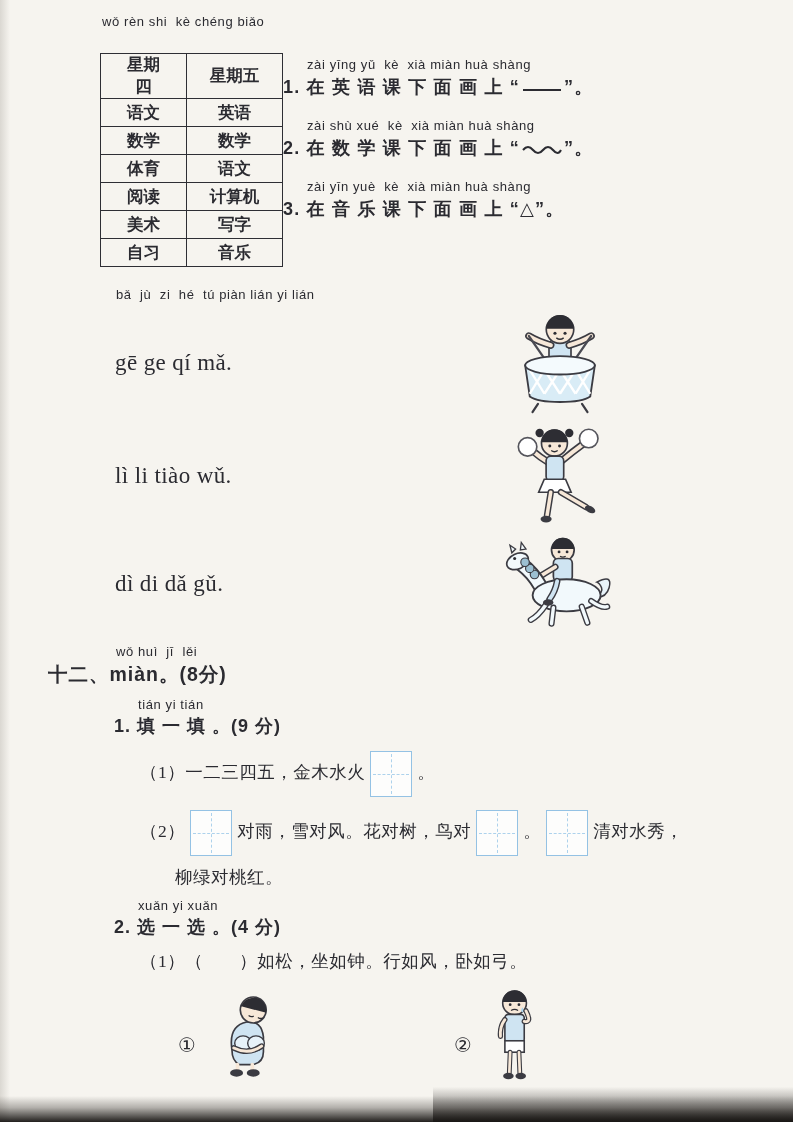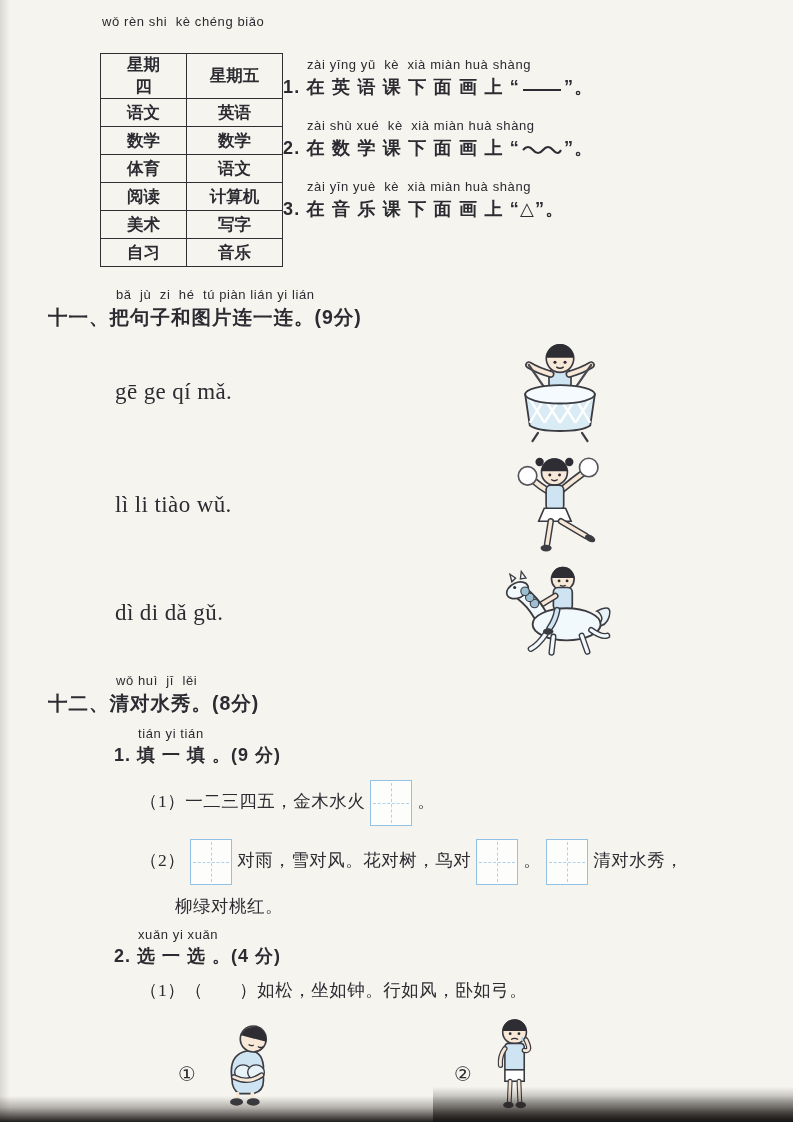--- a/index.html
+++ b/index.html
@@ -133,21 +133,20 @@
           <div class="q-text">
             <span>3. 在 音 乐 课 下 面 画 上 “</span><span class="mark-triangle">△</span><span>”。</span>
           </div>
         </div>
       </div>
     </div>
   </section>
 
   <section class="s11">
     <div class="pinyin s11-pinyin">bǎ  jù  zi  hé  tú piàn lián yi lián</div>
-    <div class="sec-title">十一、把句子和图片连一连。(9分)</div>
 
     <div class="match">
 
       <div class="match-row row-a">
         <div class="match-sentence">gē ge qí mǎ.</div>
         <div class="match-illus">
           <svg viewBox="0 0 120 112" width="110" height="103">
             <rect x="48" y="30" width="24" height="24" rx="6" fill="#cfe4f2" stroke="#3b3b42" stroke-width="1.8"></rect>
             <path d="M50 36 Q36 32 26 26" stroke="#3b3b42" stroke-width="8" fill="none" stroke-linecap="round"></path>
             <path d="M50 36 Q36 32 26 26" stroke="#f7e8d8" stroke-width="4.5" fill="none" stroke-linecap="round"></path>
@@ -234,21 +233,21 @@
             <ellipse cx="62.5" cy="73.5" rx="5.5" ry="3.4" fill="#3b3b42"></ellipse>
           </svg>
         </div>
       </div>
 
     </div>
   </section>
 
   <section class="s12">
     <div class="pinyin s12-pinyin">wǒ huì  jī  lěi</div>
-    <div class="sec-title">十二、清对水秀。(8分)</div>
+    <div class="sec-title">十二、miàn。(8分)</div>
 
     <div class="sub">
       <div class="pinyin">tián yi tián</div>
       <div class="sub-title">1. 填 一 填 。(9 分)</div>
     </div>
 
     <div class="fill-line">
       <span>（1）一二三四五，金木水火</span><span class="tzg"></span><span>。</span>
     </div>
 

